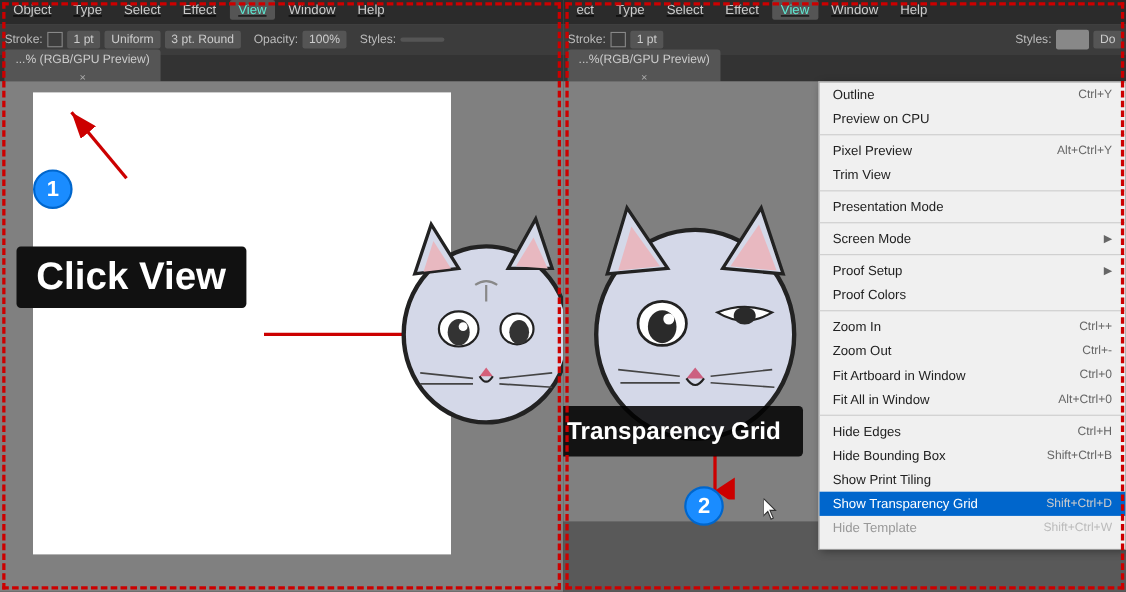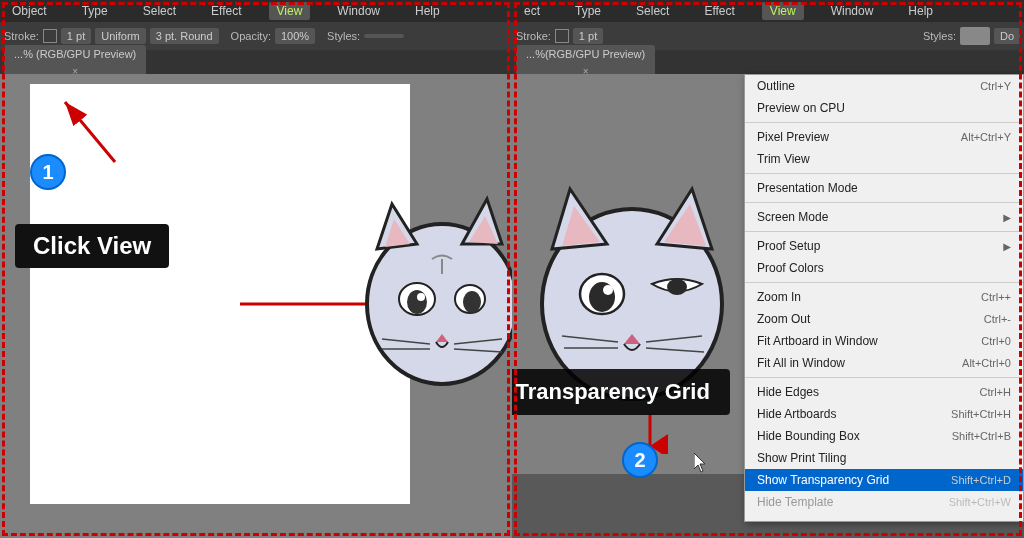--- a/index.html
+++ b/index.html
@@ -34,35 +34,36 @@
       background: #595959;
       overflow: hidden;
     }
 
     
     .menubar {
       width: 100%;
       height: 22px;
       background: #2b2b2b;
       display: flex;
-      align-items: center;
+      align-items: flex-start;
       padding: 0 4px;
-      gap: 19px;
+      gap: 4px;
+      text-decoration: underline;
     }
 
     .menubar-item {
       color: #ccc;
       font-size: 12px;
       padding: 2px 8px;
       cursor: pointer;
       border-radius: 2px;
     }
     .menubar-item:hover, .menubar-item.active {
       background: #555;
-      color: #bef264;
+      color: #5eead4;
     }
 
     
     .toolbar {
       width: 100%;
       height: 28px;
       background: #3c3c3c;
       display: flex;
       align-items: center;
       padding: 0 4px;
@@ -121,21 +122,21 @@
       justify-content: center;
       z-index: 10;
       border: 2px solid #0066cc;
     }
 
     
     .click-view-label {
       position: absolute;
       background: #111;
       color: #fff;
-      font-size: 24px;
+      font-size: 35px;
       font-weight: bold;
       padding: 8px 18px;
       border-radius: 4px;
       z-index: 10;
     }
 
     
     .click-transparency-label {
       position: absolute;
       background: rgba(0,0,0,0.85);
@@ -414,24 +415,20 @@
       <div class="menu-item">
         <span>Fit All in Window</span>
         <span class="menu-shortcut">Alt+Ctrl+0</span>
       </div>
       <div class="menu-separator"></div>
       <div class="menu-item">
         <span>Hide Edges</span>
         <span class="menu-shortcut">Ctrl+H</span>
       </div>
       <div class="menu-item">
-        <span>Hide Artboards</span>
-        <span class="menu-shortcut">Shift+Ctrl+H</span>
-      </div>
-      <div class="menu-item">
         <span>Hide Bounding Box</span>
         <span class="menu-shortcut">Shift+Ctrl+B</span>
       </div>
       <div class="menu-item">
         <span>Show Print Tiling</span>
         <span class="menu-shortcut"></span>
       </div>
       <div class="menu-item highlighted">
         <span>Show Transparency Grid</span>
         <span class="menu-shortcut">Shift+Ctrl+D</span>

